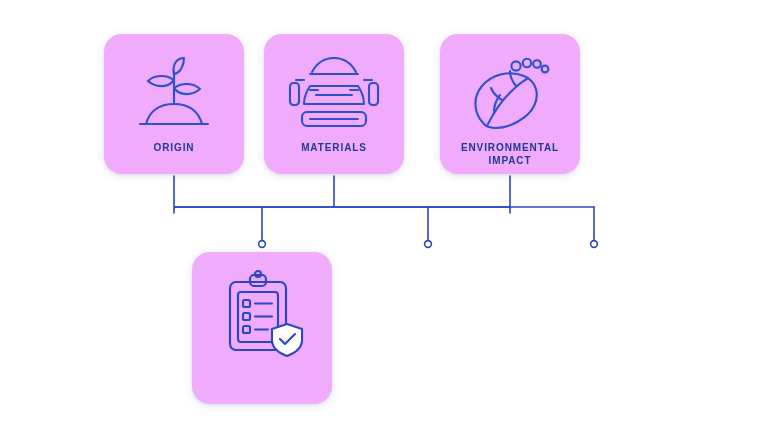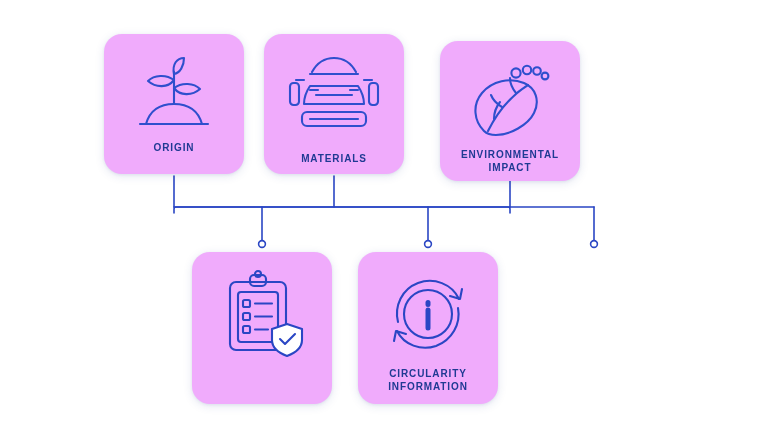--- a/index.html
+++ b/index.html
@@ -74,22 +74,22 @@
     padding-top: 16px;
   }
   .card.bottom .card-icon {
     width: 104px;
     height: 92px;
   }
   .card.bottom .card-label {
     margin-top: 8px;
   }
   #card-origin   { left: 104px; top: 34px; }
-  #card-materials{ left: 264px; top: 34px; gap: 11px; }
-  #card-environmental-impact { left: 440px; top: 41px; }
+  #card-materials{ left: 264px; top: 34px; }
+  #card-environmental-impact { left: 440px; top: 34px; }
   #card-compliance { left: 192px; top: 252px; }
   #card-circularity { left: 358px; top: 252px; }
   #card-disposal { left: 524px; top: 252px; }
 </style>
 </head>
 <body>
 
 <div id="stage">
 
   <svg class="connector-layer" viewBox="0 0 768 432" xmlns="http://www.w3.org/2000/svg">
@@ -198,34 +198,15 @@
         <path d="M45,48.5 L62,48.5"></path>
         <rect x="33" y="58" width="7" height="7" rx="1.6"></rect>
         <path d="M45,61.5 L58,61.5"></path>
 
         <path d="M77,56 L92,61 L92,72 C92,80 85,85 77,88 C69,85 62,80 62,72 L62,61 Z" fill="#ffffff"></path>
         <path d="M70,71 L75,76 L85,66"></path>
       </svg>
     </div>
   </div>
 
-  <div class="card bottom" id="card-circularity">
-    <div class="card-icon">
-      <svg viewBox="0 0 104 92" width="104" height="92" xmlns="http://www.w3.org/2000/svg" fill="none" stroke="#2a46c4" stroke-width="2.1" stroke-linecap="round" stroke-linejoin="round">
-
-        <path d="M22,54 C18,38 26,21 42,15 C58,9 76,16 83,31"></path>
-        <path d="M82,40 C85,56 76,72 60,78 C45,83 28,77 21,63"></path>
-
-        <path d="M74,28 L84,31 L86,21"></path>
-        <path d="M30,66 L20,63 L18,73"></path>
-
-        <circle cx="52" cy="46" r="24"></circle>
-
-        <path d="M52,34.5 L52,36.5" stroke-width="5"></path>
-        <path d="M52,42 L52,60" stroke-width="5"></path>
-      </svg>
-    </div>
-    <div class="card-label">CIRCULARITY
-INFORMATION</div>
-  </div>
 
 
 </div>
 
 </body></html>

